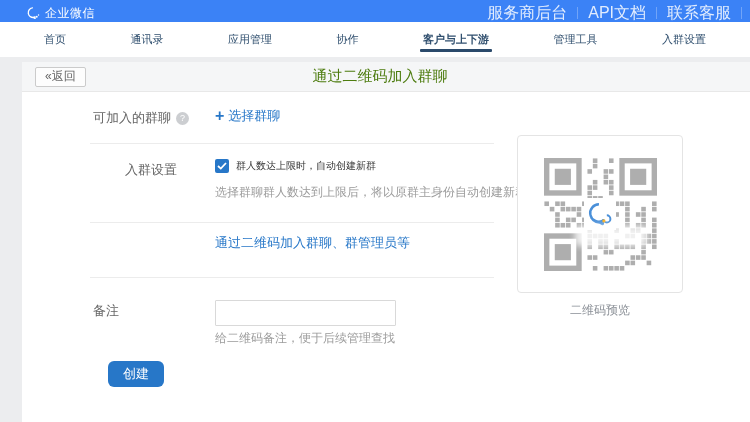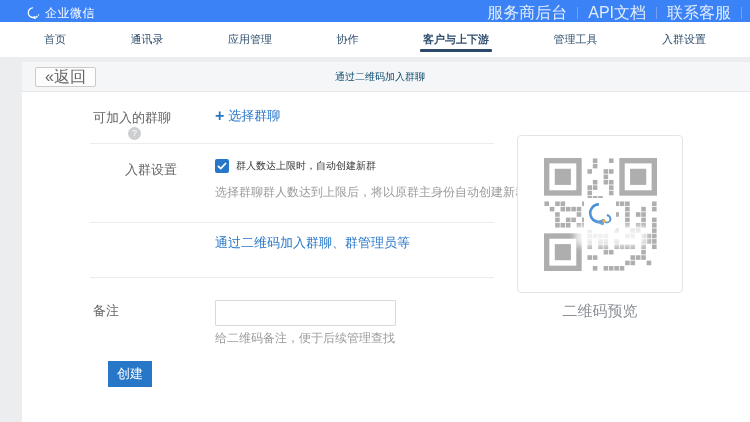--- a/index.html
+++ b/index.html
@@ -45,30 +45,30 @@
   
   .card {
     position:absolute; left:22px; right:0; top:62px; bottom:0;
     background:#ffffff;
   }
   .card-header {
     position:relative; height:30px; background:#f5f6f7;
     border-bottom:1px solid #e8e8e8; display:flex; align-items:center;
   }
   .back-btn {
-    margin-left:13px; font-size:16px; color:#666; background:#fdfdfd;
+    margin-left:13px; font-size:12px; color:#666; background:#fdfdfd;
     border:1px solid #cbcbcb; border-radius:2px; padding:2px 9px 3px;
     cursor:pointer; line-height:13px;
   }
   .page-title {
     position:absolute; left:0; right:12px; text-align:center;
-    font-size:10px; color:#0c4a6e;
-  }
-
-  .form-label { position:absolute; left:71px; font-size:13px; color:#666; display:flex; align-items:center;flex-direction:column; }
+    font-size:15px; color:#4d7c0f;
+  }
+
+  .form-label { position:absolute; left:71px; font-size:13px; color:#666; display:flex; align-items:center; }
   .help-icon {
     display:inline-block; width:13px; height:13px; margin-left:5px;
     border-radius:50%; background:#ccced1; color:#fff; font-size:9px;
     line-height:13px; text-align:center; cursor:pointer;
   }
   .divider { position:absolute; left:68px; width:404px; border-top:1px solid #ececec; }
 
   .link-row { position:absolute; left:193px; font-size:13px; color:#2777c8; cursor:pointer; display:flex; align-items:center; }
   .plus-glyph { font-size:16px; font-weight:bold; margin-right:4px; line-height:14px; }
 
@@ -80,22 +80,22 @@
   }
   .checkbox-label { font-size:10px; color:#333; }
   .helper-text { position:absolute; left:193px; font-size:12px; color:#9b9b9b; }
 
   .remark-input {
     position:absolute; left:193px; top:238px; width:181px; height:26px;
     border:1px solid #d9d9d9; border-radius:1px; font-size:12px; color:#333;
     padding:0 7px; outline:none; background:#fff;
   }
   .create-btn {
-    position:absolute; left:86px; top:299px; width:44px; height:26px;
-    background:#2777c8; color:#fff; border:none; border-radius:0;
+    position:absolute; left:86px; top:299px; width:56px; height:26px;
+    background:#2777c8; color:#fff; border:none; border-radius:6px;
     font-size:13px; cursor:pointer;
   }
 
   
   .qr-panel {
     position:absolute; left:495px; top:73px; width:166px; height:158px;
     background:#fff; border:1px solid #e4e4e4; border-radius:4px;
     display:flex; align-items:center; justify-content:center;
   }
   .qr-wrap { position:relative; width:113px; height:113px; }
@@ -103,21 +103,21 @@
     position:absolute; left:50%; top:50%; transform:translate(-50%,-50%);
     width:32px; height:32px; background:#fff; display:flex;
     align-items:center; justify-content:center;
   }
   .qr-blur {
     position:absolute; left:28%; top:61%; width:64%; height:17%;
     background:rgba(255,255,255,.82); filter:blur(3px); border-radius:3px;
   }
   .qr-caption {
     position:absolute; left:495px; top:240px; width:166px; text-align:center;
-    font-size:15px; color:#8a8f96;
+    font-size:12px; color:#8a8f96;
   }
 </style>
 </head>
 <body>
 
 <div class="screen">
 
   <div class="topbar">
     <div class="logo">
       <svg width="14" height="14" viewBox="0 0 24 24">

